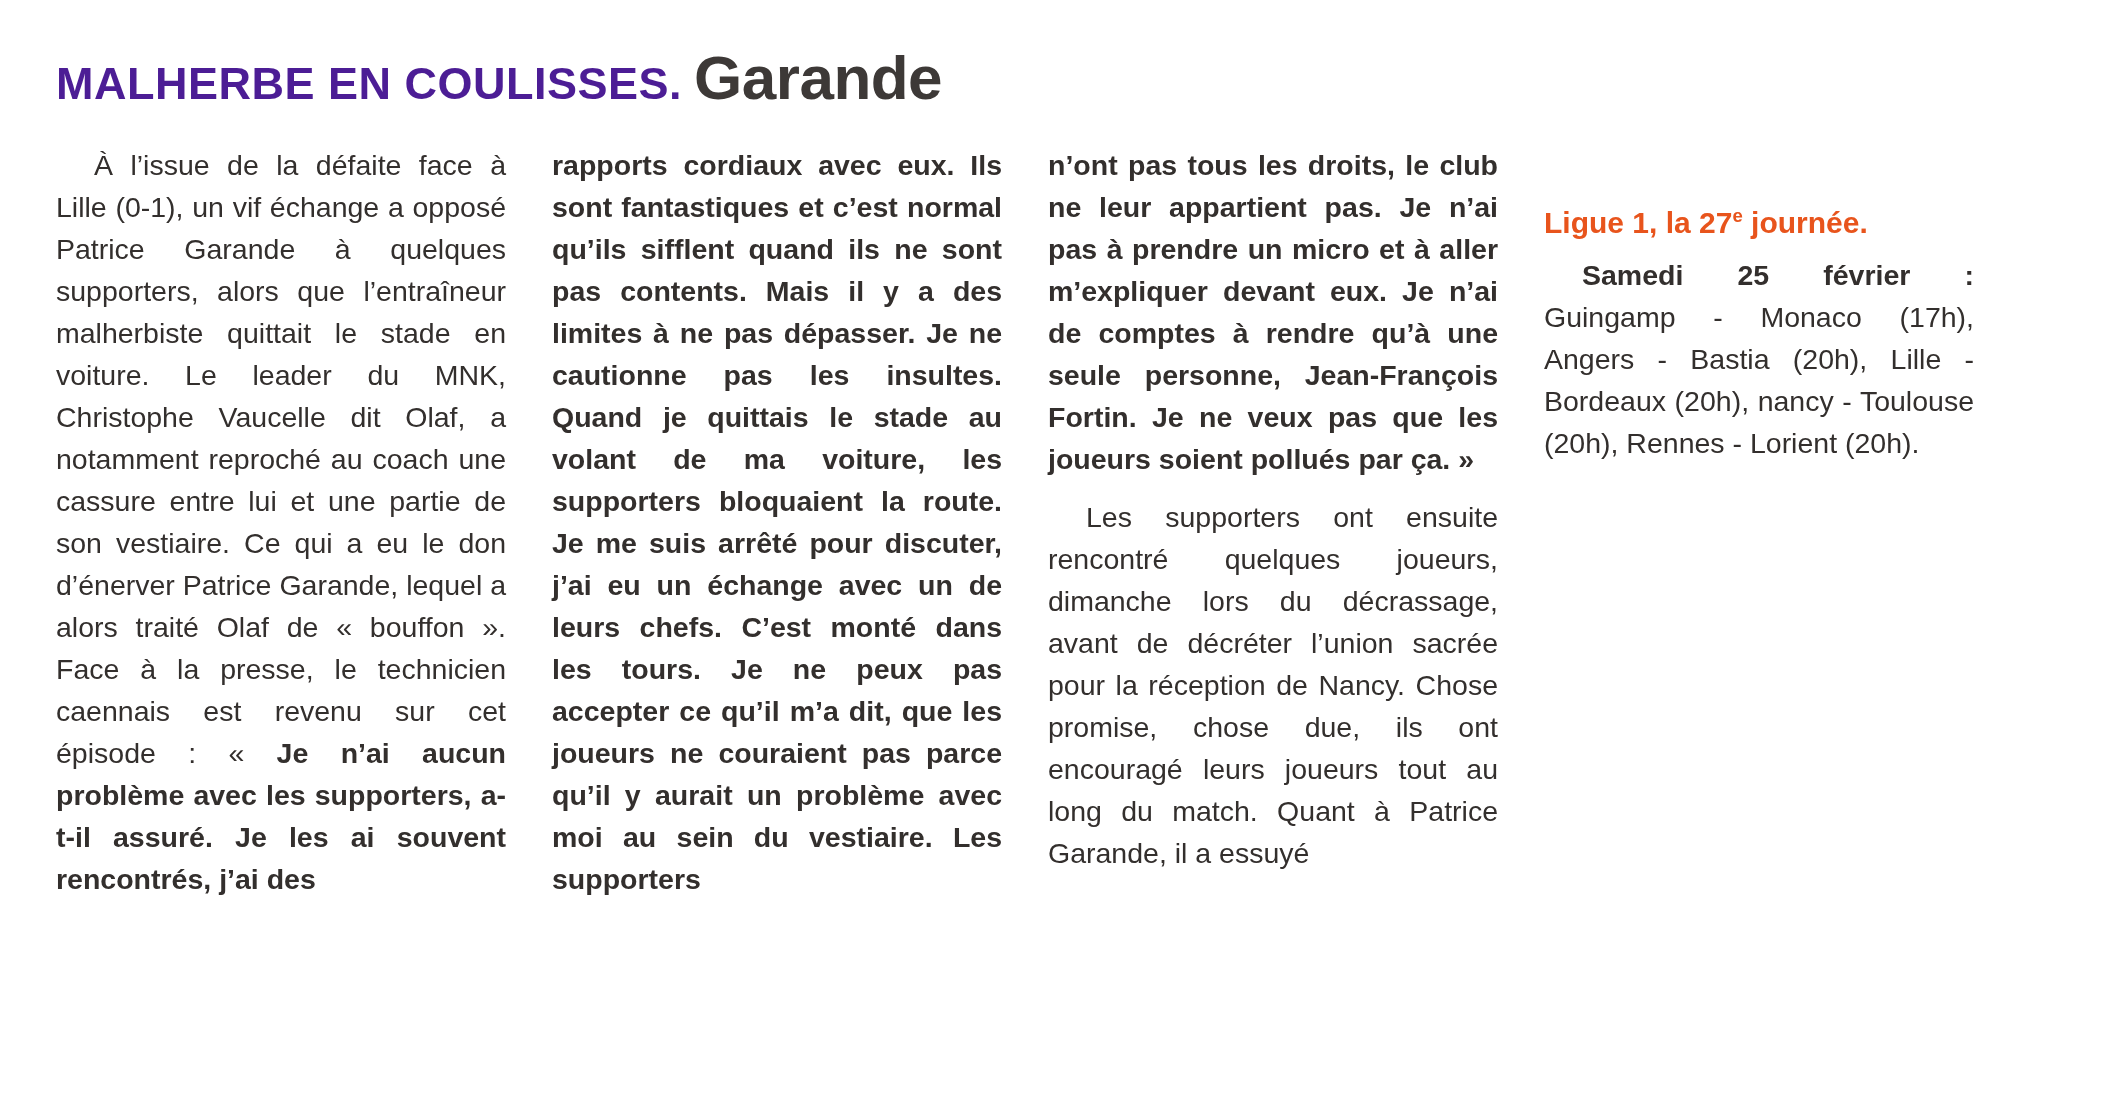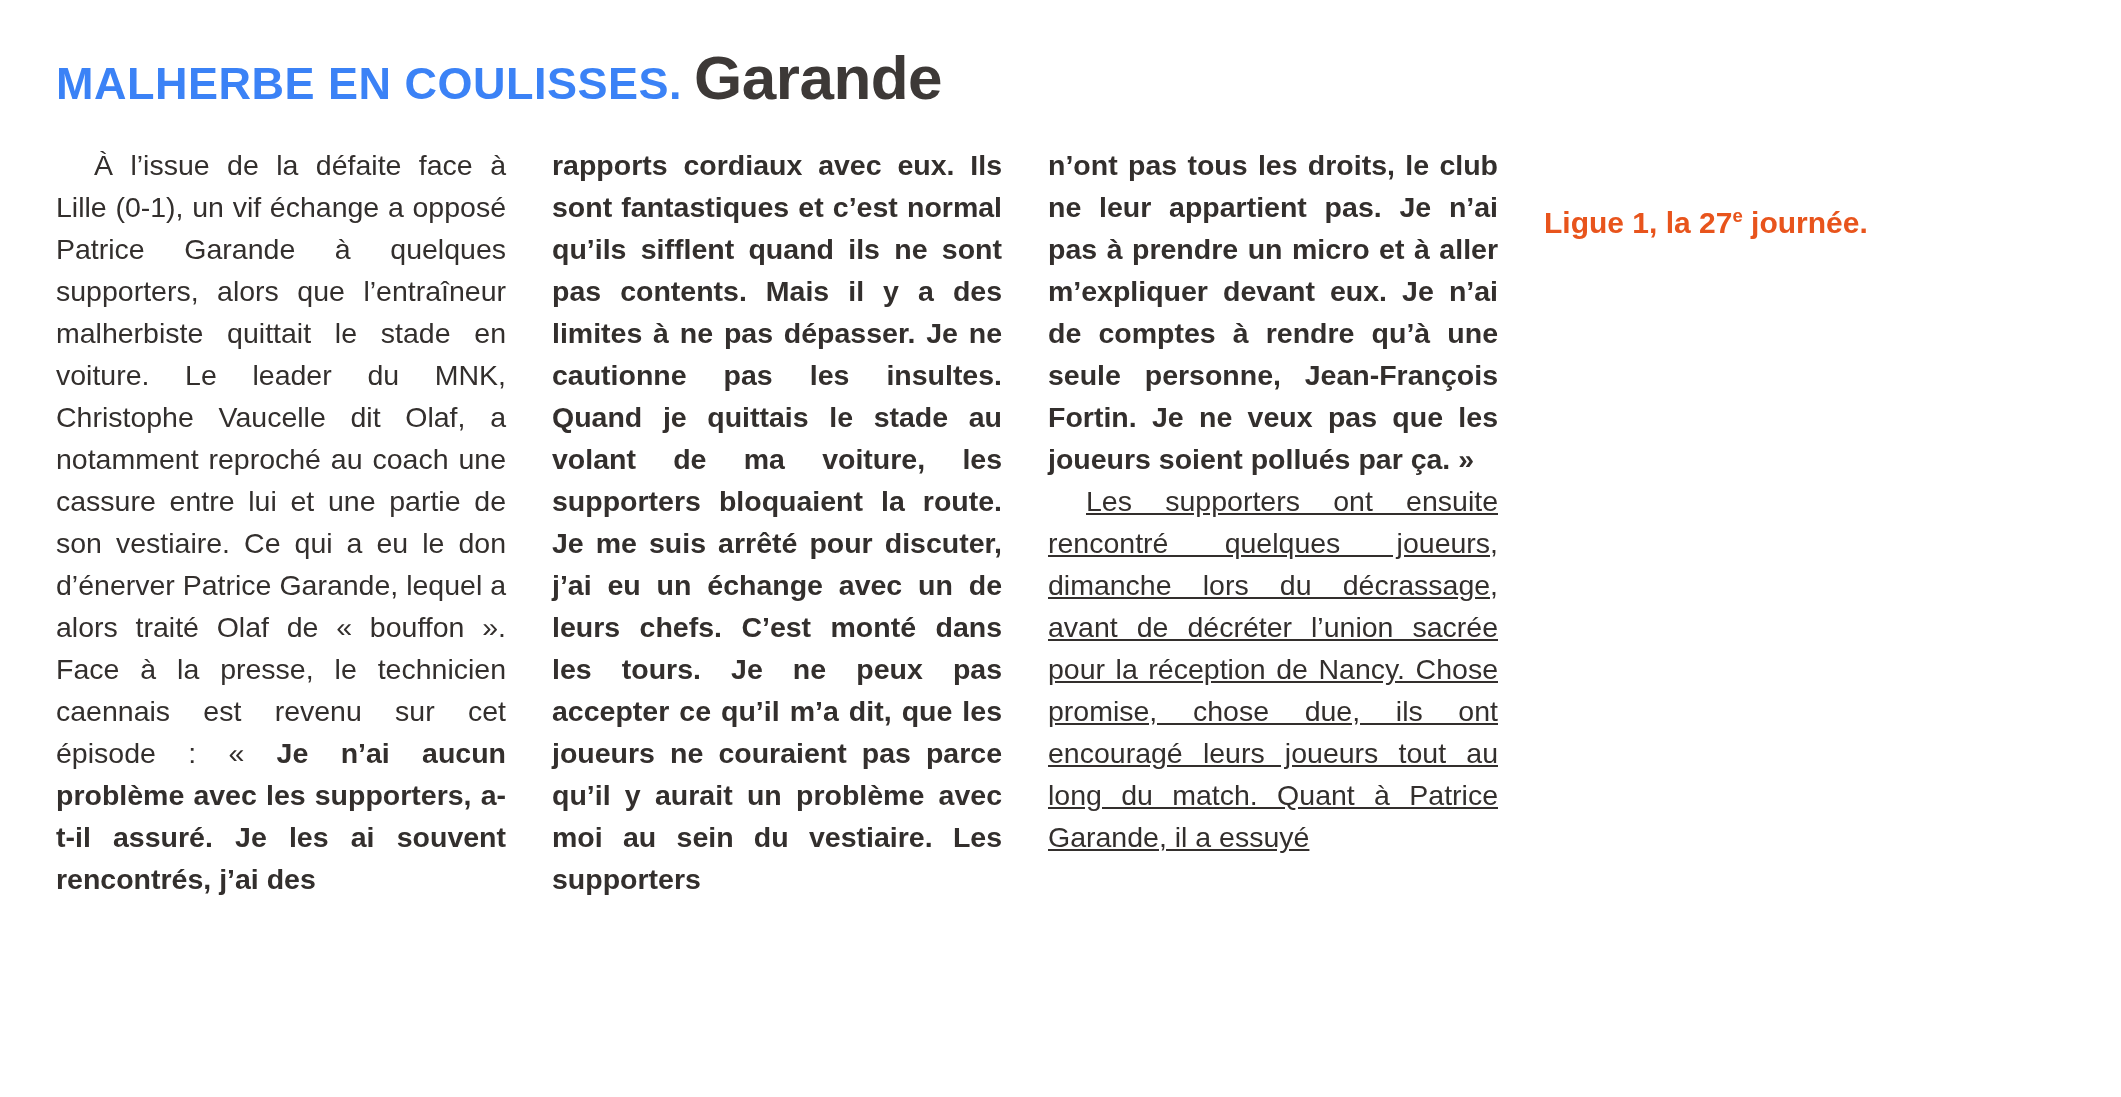--- a/index.html
+++ b/index.html
@@ -28,21 +28,21 @@
     padding: 0;
     line-height: 1.04;
   }
   .headline-line1 {
     display: block;
     white-space: nowrap;
   }
   .kicker {
     font-size: 45px;
     font-weight: bold;
-    color: #3b82f6;
+    color: #4c1d95;
     letter-spacing: 0.5px;
     text-transform: uppercase;
   }
   .headline-main {
     font-size: 62px;
     font-weight: bold;
     color: #3d3937;
     letter-spacing: -0.5px;
     margin-left: 12px;
   }
@@ -71,22 +71,21 @@
   }
   p.body {
     margin: 0;
     font-size: 28.5px;
     line-height: 42px;
     text-align: justify;
     color: #332f2d;
     hyphens: manual;
   }
   p.body + p.body {
-    margin-top: 0;
-    text-decoration: underline;
+    margin-top: 16px;
   }
   .indent {
     text-indent: 38px;
   }
   .bold {
     font-weight: bold;
     margin-top: 48px;
   }
 
   
@@ -142,18 +141,19 @@
       <p class="body bold">n’ont pas tous les droits, le club ne leur appartient pas. Je n’ai pas à prendre un micro et à aller m’expliquer devant eux. Je n’ai de comptes à rendre qu’à une seule personne, Jean-François Fortin. Je ne veux pas que les joueurs soient pollués par ça. »</p>
       <p class="body indent">Les supporters ont ensuite rencontré quelques joueurs, dimanche lors du décrassage, avant de décréter l’union sacrée pour la réception de Nancy. Chose promise, chose due, ils ont encouragé leurs joueurs tout au long du match. Quant à Patrice Garande, il a essuyé</p>
     </div>
 
     <div class="col last">
 
       <div class="results">
         <p class="results-title"><span>Ligue 1, la 27</span><sup>e</sup><span> journée.</span></p>
 
 
+        <p class="result-line"><span class="day">Samedi 25 février :</span><span> Guingamp - Monaco (17h), Angers - Bastia (20h), Lille - Bordeaux (20h), nancy - Toulouse (20h), Rennes - Lorient (20h).</span></p>
 
       </div>
     </div>
 
   </div>
 </div>
 
 </body></html>

